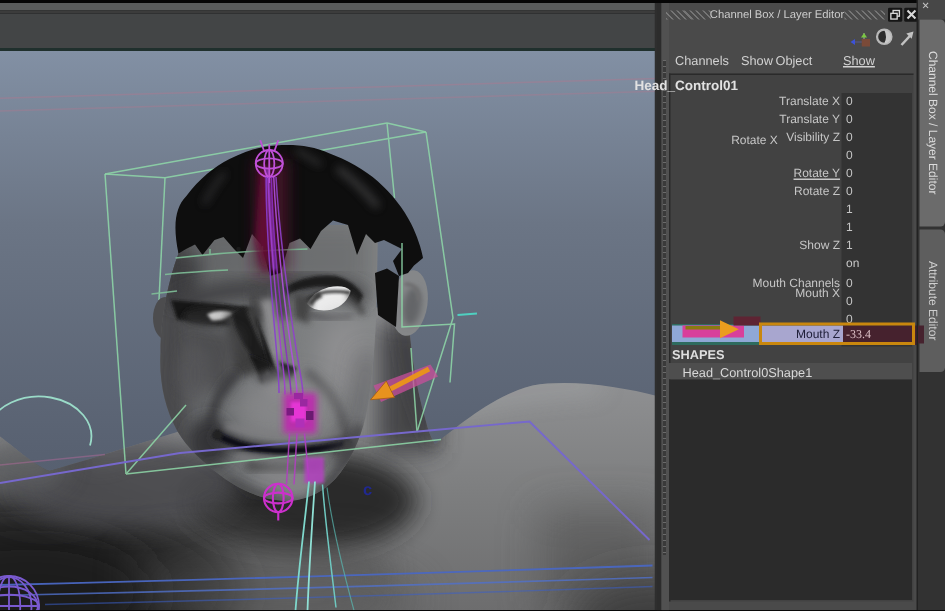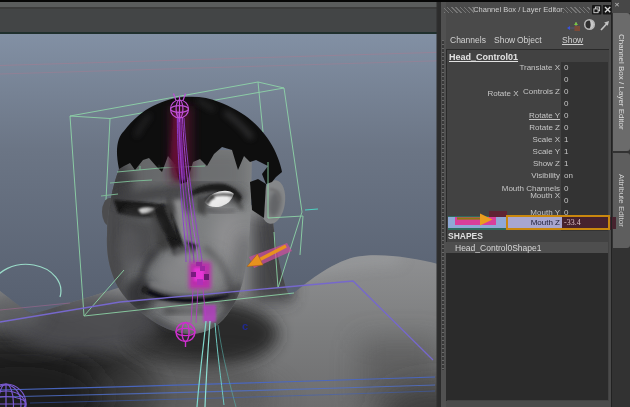--- a/index.html
+++ b/index.html
@@ -281,45 +281,42 @@
 <path d="M43,4 L38.2,5.4 L41.8,8.8 Z" fill="#c2c2c2"></path>
 </svg></div>
 
 <div class="abs" style="left:450px;top:35px;font-size:8.5px;color:#d2d2d2;">Channels</div>
 <div class="abs" style="left:494px;top:35px;font-size:8.5px;color:#d2d2d2;">Show</div>
 <div class="abs" style="left:517px;top:35px;font-size:8.5px;color:#d2d2d2;">Object</div>
 <div class="abs" style="left:562px;top:35px;font-size:8.5px;color:#d2d2d2;text-decoration:underline;">Show</div>
 
 <div class="abs" style="left:446px;top:49px;width:162px;height:351px;background:#424242;border-top:1px solid #2a2a2a;border-left:1px solid #2a2a2a;"></div>
 <div class="abs" style="left:561px;top:62px;width:47px;height:169px;background:#333333;"></div>
-<div class="abs" style="left:449px;top:52px;font-size:9px;font-weight:bold;color:#e2e2e2;text-decoration:underline;">Head_Control01</div>
+<div class="abs" style="left:423px;top:52px;font-size:9px;font-weight:bold;color:#e2e2e2;">Head_Control01</div>
 <div class="lbl" style="top:61.5px;">Translate X</div>
     <div class="val" style="top:61.5px;">0</div>
+<div class="lbl" style="top:73.6px;">Translate Y</div>
     <div class="val" style="top:73.6px;">0</div>
-<div class="lbl" style="top:85.7px;">Controls Z</div>
+<div class="lbl" style="top:85.7px;">Visibility Z</div>
     <div class="val" style="top:85.7px;">0</div>
 <div class="lbl" style="top:88px;text-align:center;">Rotate X</div>
     <div class="val" style="top:97.8px;">0</div>
 <div class="lbl" style="top:109.9px;text-decoration:underline;">Rotate Y</div>
     <div class="val" style="top:109.9px;">0</div>
 <div class="lbl" style="top:122px;">Rotate Z</div>
     <div class="val" style="top:122px;">0</div>
-<div class="lbl" style="top:134.1px;">Scale X</div>
     <div class="val" style="top:134.1px;">1</div>
-<div class="lbl" style="top:146.2px;">Scale Y</div>
     <div class="val" style="top:146.2px;">1</div>
 <div class="lbl" style="top:158.3px;">Show Z</div>
     <div class="val" style="top:158.3px;">1</div>
-<div class="lbl" style="top:170.4px;">Visibility</div>
     <div class="val" style="top:170.4px;">on</div>
 <div class="lbl" style="top:182.5px;">Mouth Channels</div>
     <div class="val" style="top:182.5px;">0</div>
 <div class="lbl" style="top:190px;text-align:right;">Mouth X</div>
     <div class="val" style="top:194.6px;">0</div>
-<div class="lbl" style="top:206.7px;">Mouth Y</div>
     <div class="val" style="top:206.7px;">0</div>
 
 <div class="abs" style="left:448px;top:216px;width:59px;height:14px;background:#8fa8d6;border-top:1.5px solid #2e6b5e;border-bottom:2px solid #2e6b5e;box-sizing:border-box;"></div>
 <div class="abs" style="left:455px;top:217px;width:41px;height:7.5px;background:#d83f9b;"></div>
 <div class="abs" style="left:489px;top:211px;width:18px;height:6px;background:#5e2433;"></div>
 <svg class="abs" style="left:448px;top:208px;" width="60" height="24">
 <path d="M9,10.5 L35,10.5" stroke="#8a7a10" stroke-width="2.2"></path>
 <path d="M32,5.5 L44.5,11.5 L32,17.5 Z" fill="#eb9d1e"></path>
 </svg>
 <div class="abs" style="left:508px;top:216.5px;width:54px;height:13px;background:#a8a6cf;"></div>

